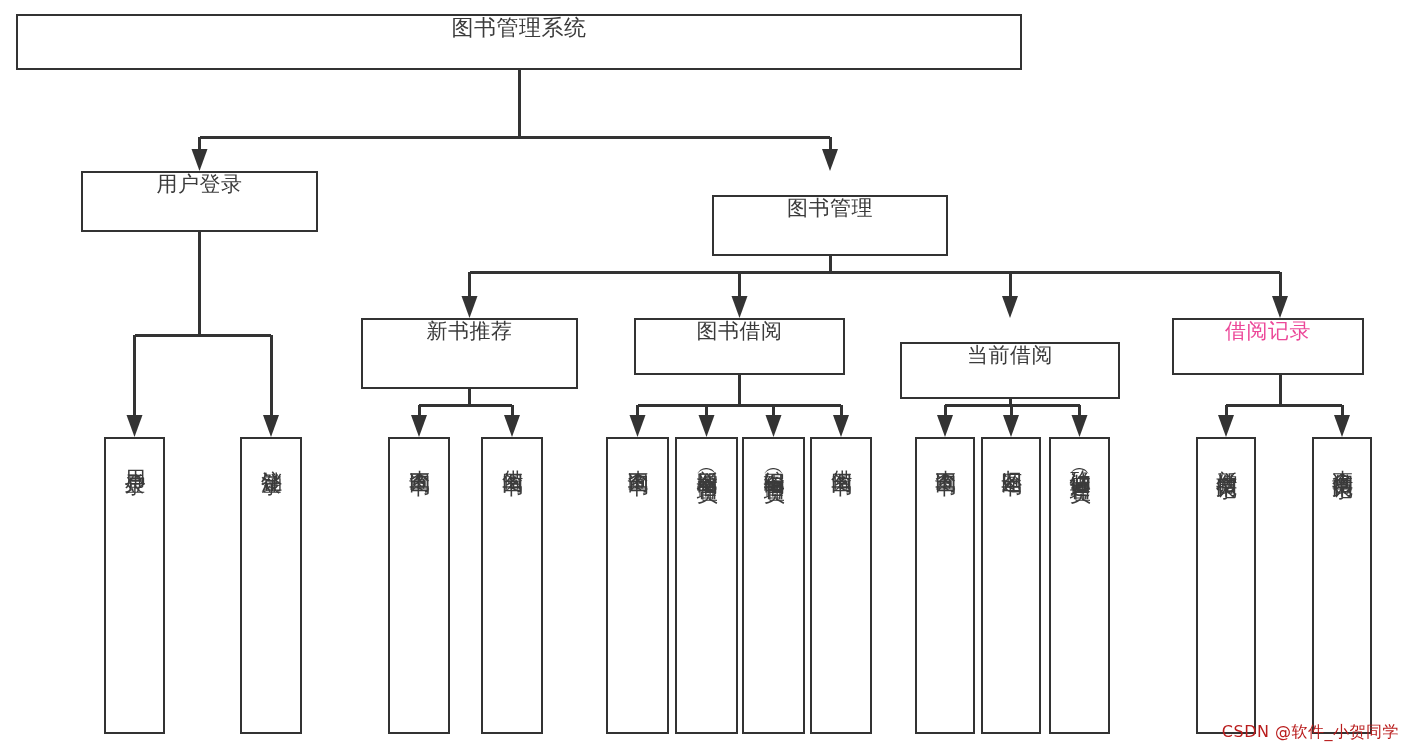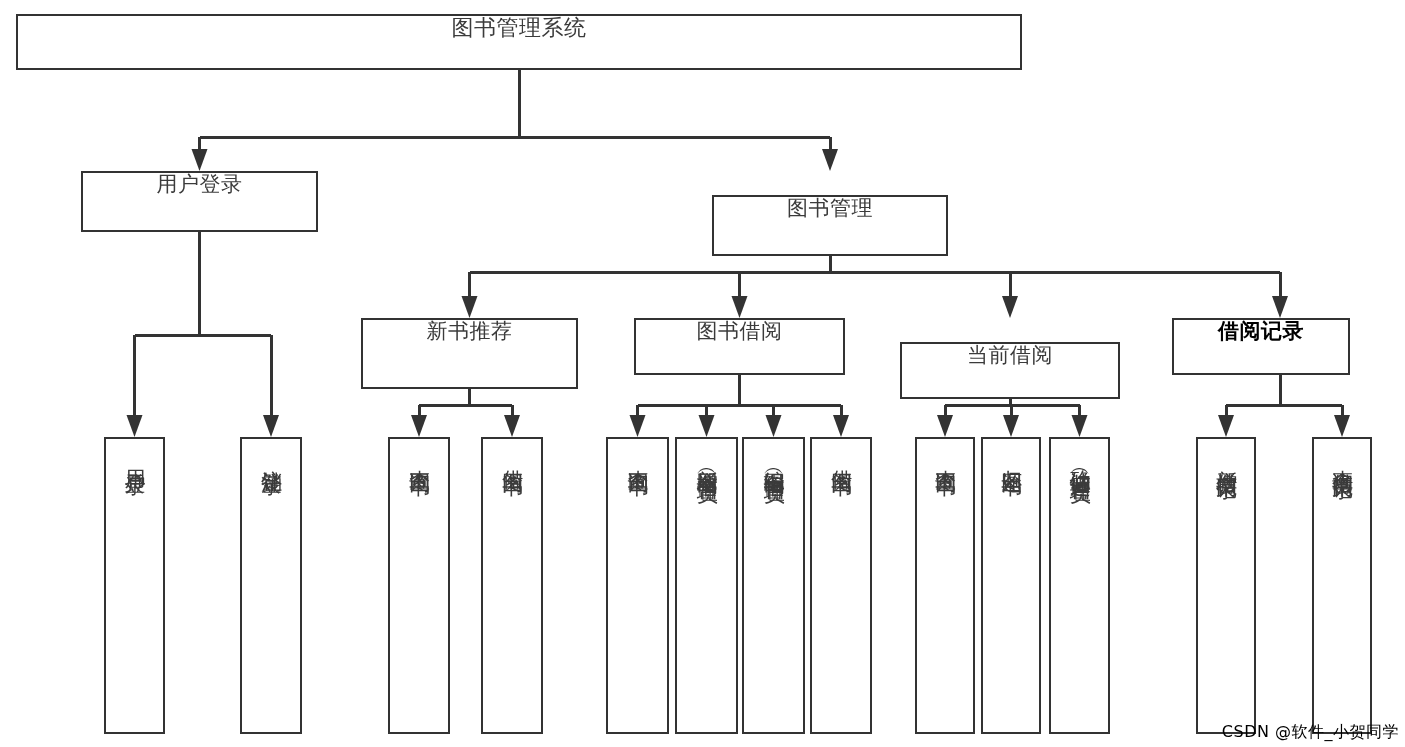--- a/index.html
+++ b/index.html
@@ -54,21 +54,21 @@
     text-orientation: upright;
     font-size: 21px;
     letter-spacing: 2px;
   }
   .node.root .label { font-size: 22px; }
   .watermark {
     position: absolute;
     right: 6px;
     bottom: 4px;
     font-size: 16px;
-    color: #000000;
+    color: #b91c1c;
     letter-spacing: 0.5px;
     white-space: nowrap;
   }
 </style>
 </head>
 <body>
 
 <div id="canvas">
   <svg id="edges" viewBox="0 0 1405 747" preserveAspectRatio="none">
       <line x1="519" y1="70" x2="519" y2="137" stroke="#333333" stroke-width="3" shape-rendering="crispEdges"></line>
@@ -136,21 +136,21 @@
       </div>
       <div class="node horizontal" style="left: 361px; top: 318px; width: 217px; height: 71px; border-color: rgb(51, 51, 51); background: rgb(255, 255, 255); color: rgb(59, 59, 59);">
         <span class="label">新书推荐</span>
       </div>
       <div class="node horizontal" style="left: 634px; top: 318px; width: 211px; height: 57px; border-color: rgb(51, 51, 51); background: rgb(255, 255, 255); color: rgb(59, 59, 59);">
         <span class="label">图书借阅</span>
       </div>
       <div class="node horizontal" style="left: 900px; top: 318px; width: 220px; height: 57px; border-color: rgb(51, 51, 51); background: rgb(255, 255, 255); color: rgb(59, 59, 59); margin-top: 24px;">
         <span class="label">当前借阅</span>
       </div>
-      <div class="node horizontal" style="left: 1172px; top: 318px; width: 178px; height: 57px; border-color: rgb(51, 51, 51); background: rgb(255, 255, 255); color: #000000; font-weight: bold;">
+      <div class="node horizontal" style="left: 1172px; top: 318px; width: 192px; height: 57px; border-color: rgb(51, 51, 51); background: rgb(255, 255, 255); color: #ec4899;">
         <span class="label">借阅记录</span>
       </div>
       <div class="node vertical" style="left: 104px; top: 437px; width: 61px; height: 297px; border-color: rgb(51, 51, 51); background: rgb(255, 255, 255); color: rgb(59, 59, 59);">
         <span class="label">用户登录</span>
       </div>
       <div class="node vertical" style="left: 240px; top: 437px; width: 62px; height: 297px; border-color: rgb(51, 51, 51); background: rgb(255, 255, 255); color: rgb(59, 59, 59);">
         <span class="label">注销登录</span>
       </div>
       <div class="node vertical" style="left: 388px; top: 437px; width: 62px; height: 297px; border-color: rgb(51, 51, 51); background: rgb(255, 255, 255); color: rgb(59, 59, 59);">
         <span class="label">查询图书</span>

